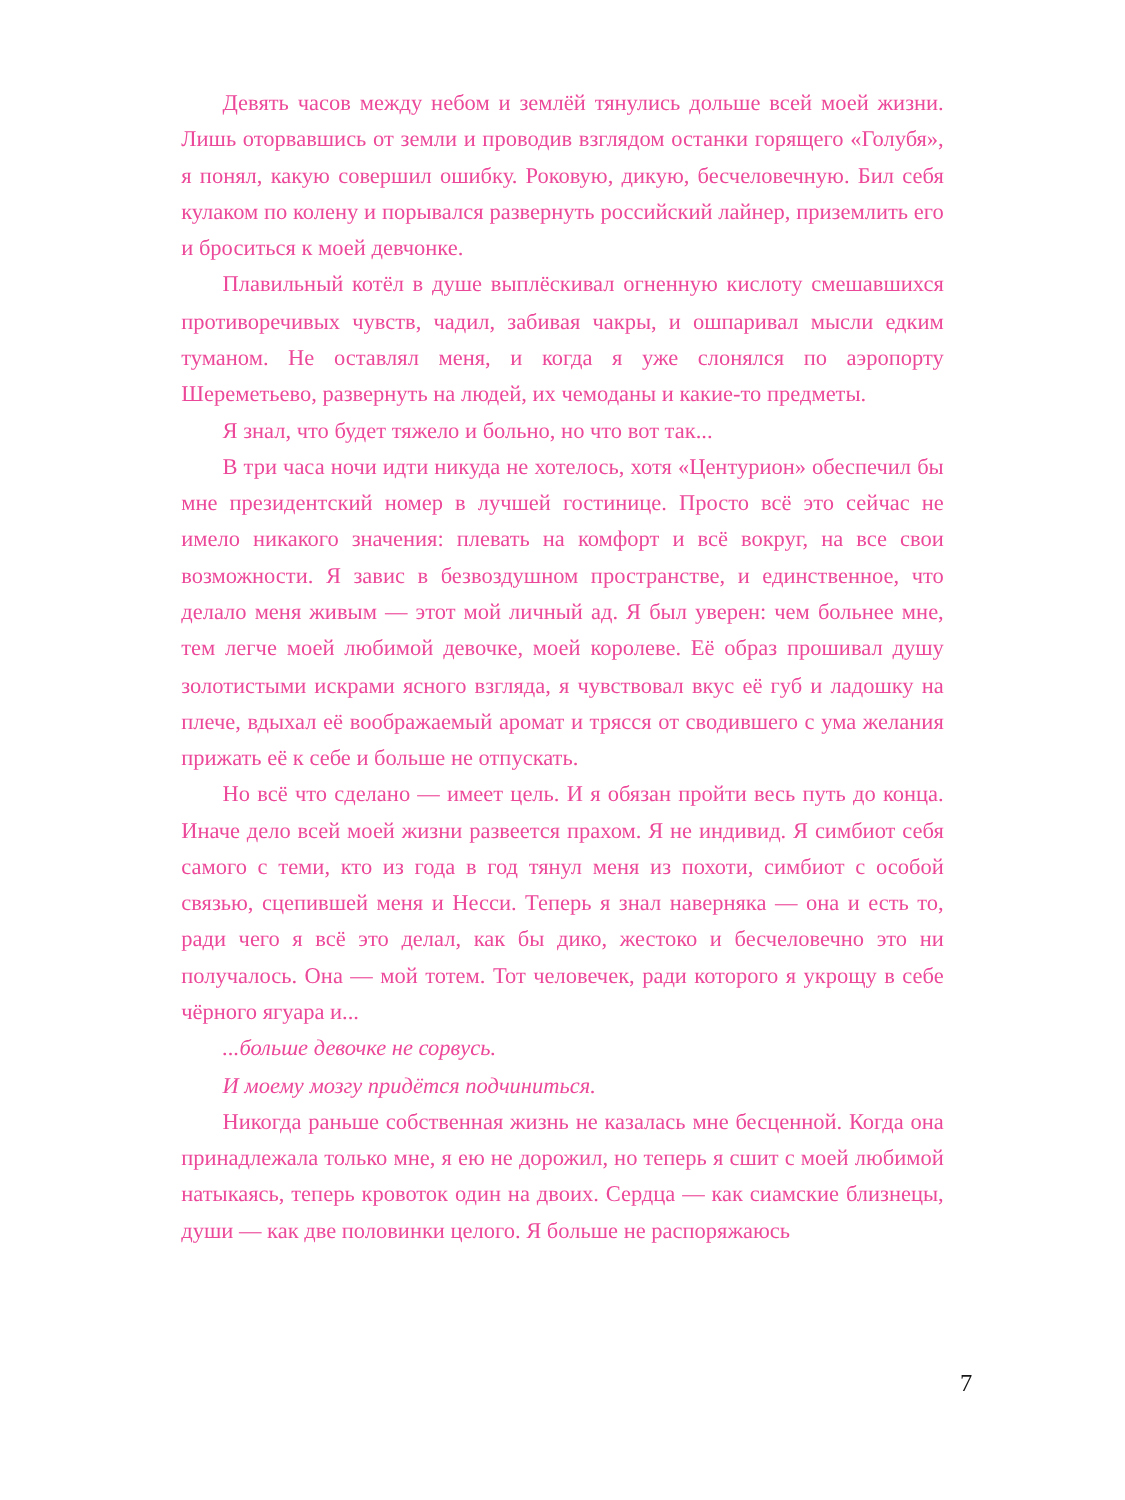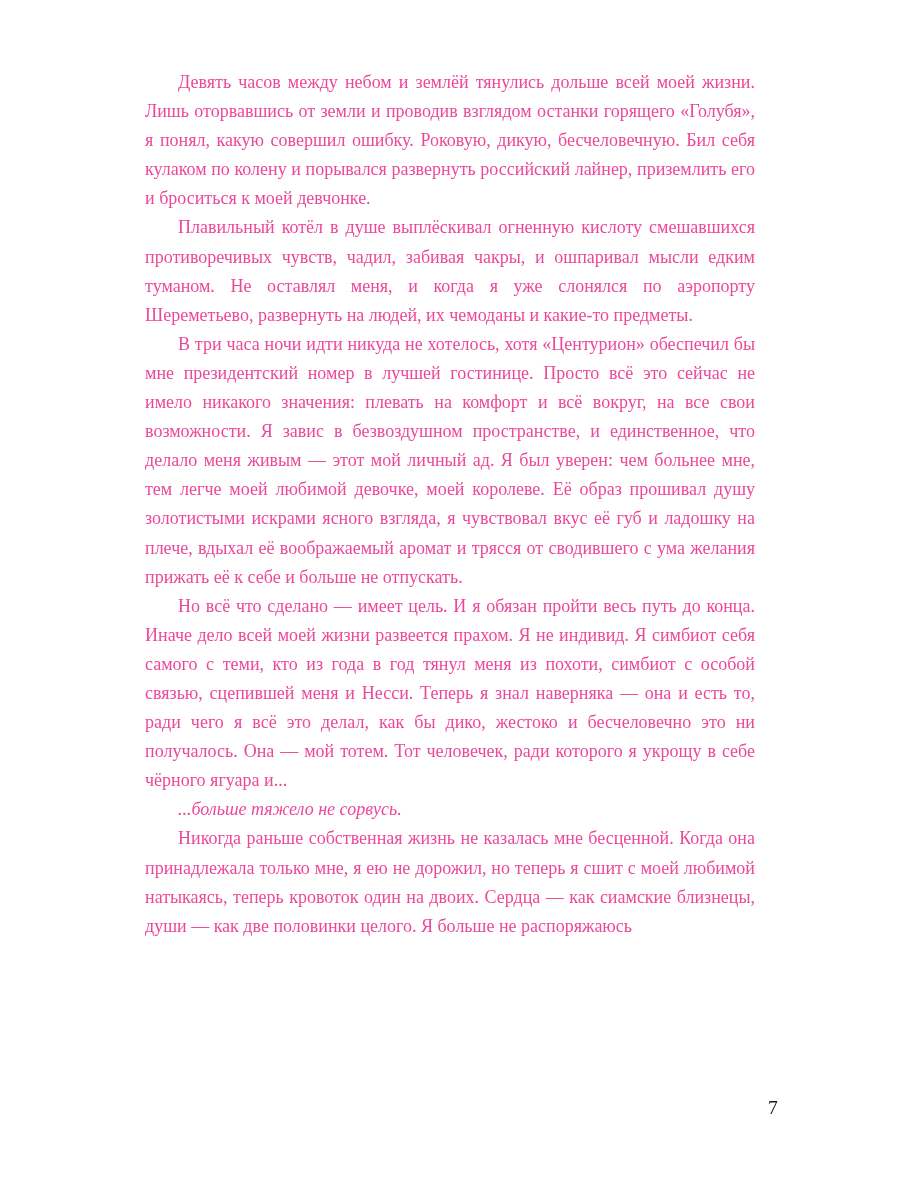--- a/index.html
+++ b/index.html
@@ -57,27 +57,29 @@
 <body>
 
 <div class="page">
 
   <div class="text-block">
 
     <p class="para last-line-natural">Девять часов между небом и землёй тянулись дольше всей моей жизни. Лишь оторвавшись от земли и проводив взглядом останки горящего «Голубя», я понял, какую совершил ошибку. Роковую, дикую, бесчеловечную. Бил себя кулаком по колену и порывался развернуть российский лайнер, приземлить его и броситься к моей девчонке.</p>
 
     <p class="para last-line-natural">Плавильный котёл в душе выплёскивал огненную кислоту смешавшихся противоречивых чувств, чадил, забивая чакры, и ошпаривал мысли едким туманом. Не оставлял меня, и когда я уже слонялся по аэропорту Шереметьево, развернуть на людей, их чемоданы и какие-то предметы.</p>
 
+    <p class="para last-line-natural">Я знал, что будет тяжело и больно, но что вот так...</p>
 
     <p class="para last-line-natural">В три часа ночи идти никуда не хотелось, хотя «Центурион» обеспечил бы мне президентский номер в лучшей гостинице. Просто всё это сейчас не имело никакого значения: плевать на комфорт и всё вокруг, на все свои возможности. Я завис в безвоздушном пространстве, и единственное, что делало меня живым — этот мой личный ад. Я был уверен: чем больнее мне, тем легче моей любимой девочке, моей королеве. Её образ прошивал душу золотистыми искрами ясного взгляда, я чувствовал вкус её губ и ладошку на плече, вдыхал её воображаемый аромат и трясся от сводившего с ума желания прижать её к себе и больше не отпускать.</p>
 
     <p class="para last-line-natural">Но всё что сделано — имеет цель. И я обязан пройти весь путь до конца. Иначе дело всей моей жизни развеется прахом. Я не индивид. Я симбиот себя самого с теми, кто из года в год тянул меня из похоти, симбиот с особой связью, сцепившей меня и Несси. Теперь я знал наверняка — она и есть то, ради чего я всё это делал, как бы дико, жестоко и бесчеловечно это ни получалось. Она — мой тотем. Тот человечек, ради которого я укрощу в себе чёрного ягуара и...</p>
 
-    <p class="para italic">...больше тяжело не сорвусь.</p>
+    <p class="para italic">...больше девочке не сорвусь.</p>
 
+    <p class="para italic">И моему мозгу придётся подчиниться.</p>
 
     <p class="para last-line-natural">Никогда раньше собственная жизнь не казалась мне бесценной. Когда она принадлежала только мне, я ею не дорожил, но теперь я сшит с моей любимой натыкаясь, теперь кровоток один на двоих. Сердца — как сиамские близнецы, души — как две половинки целого. Я больше не распоряжаюсь</p>
 
   </div>
 
   <div class="page-number">7</div>
 
 </div>
 
 </body></html>

